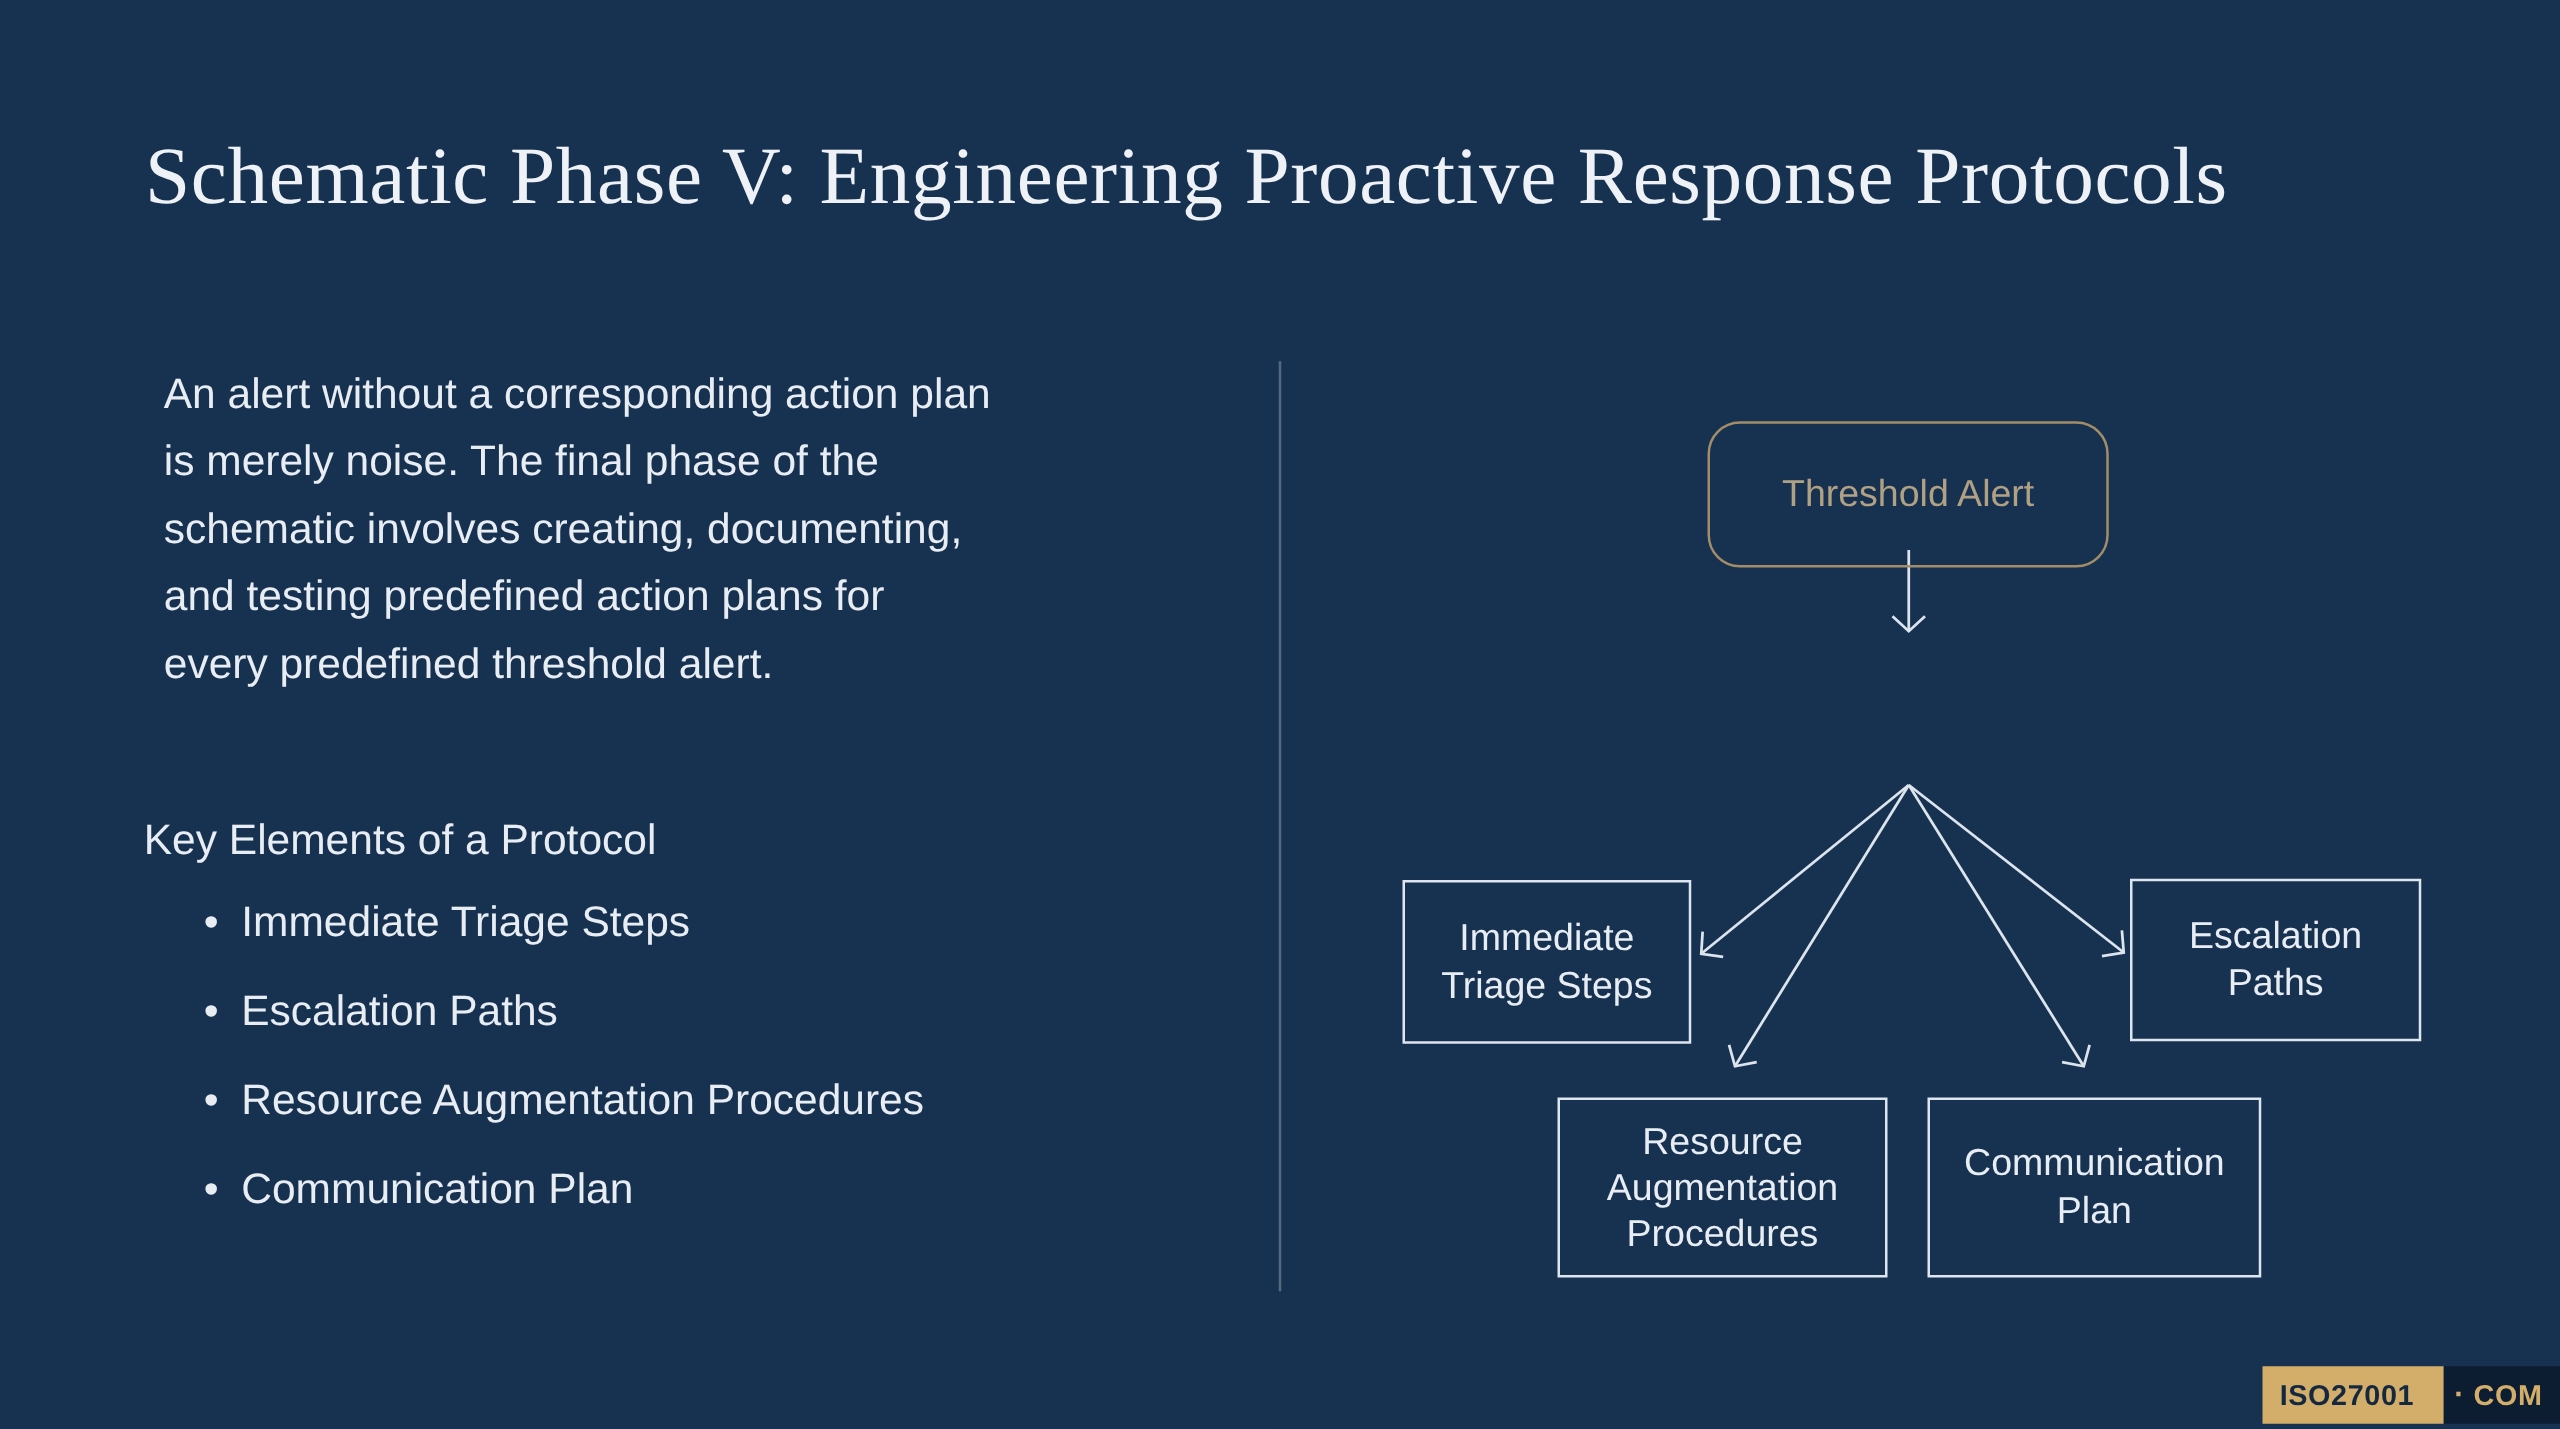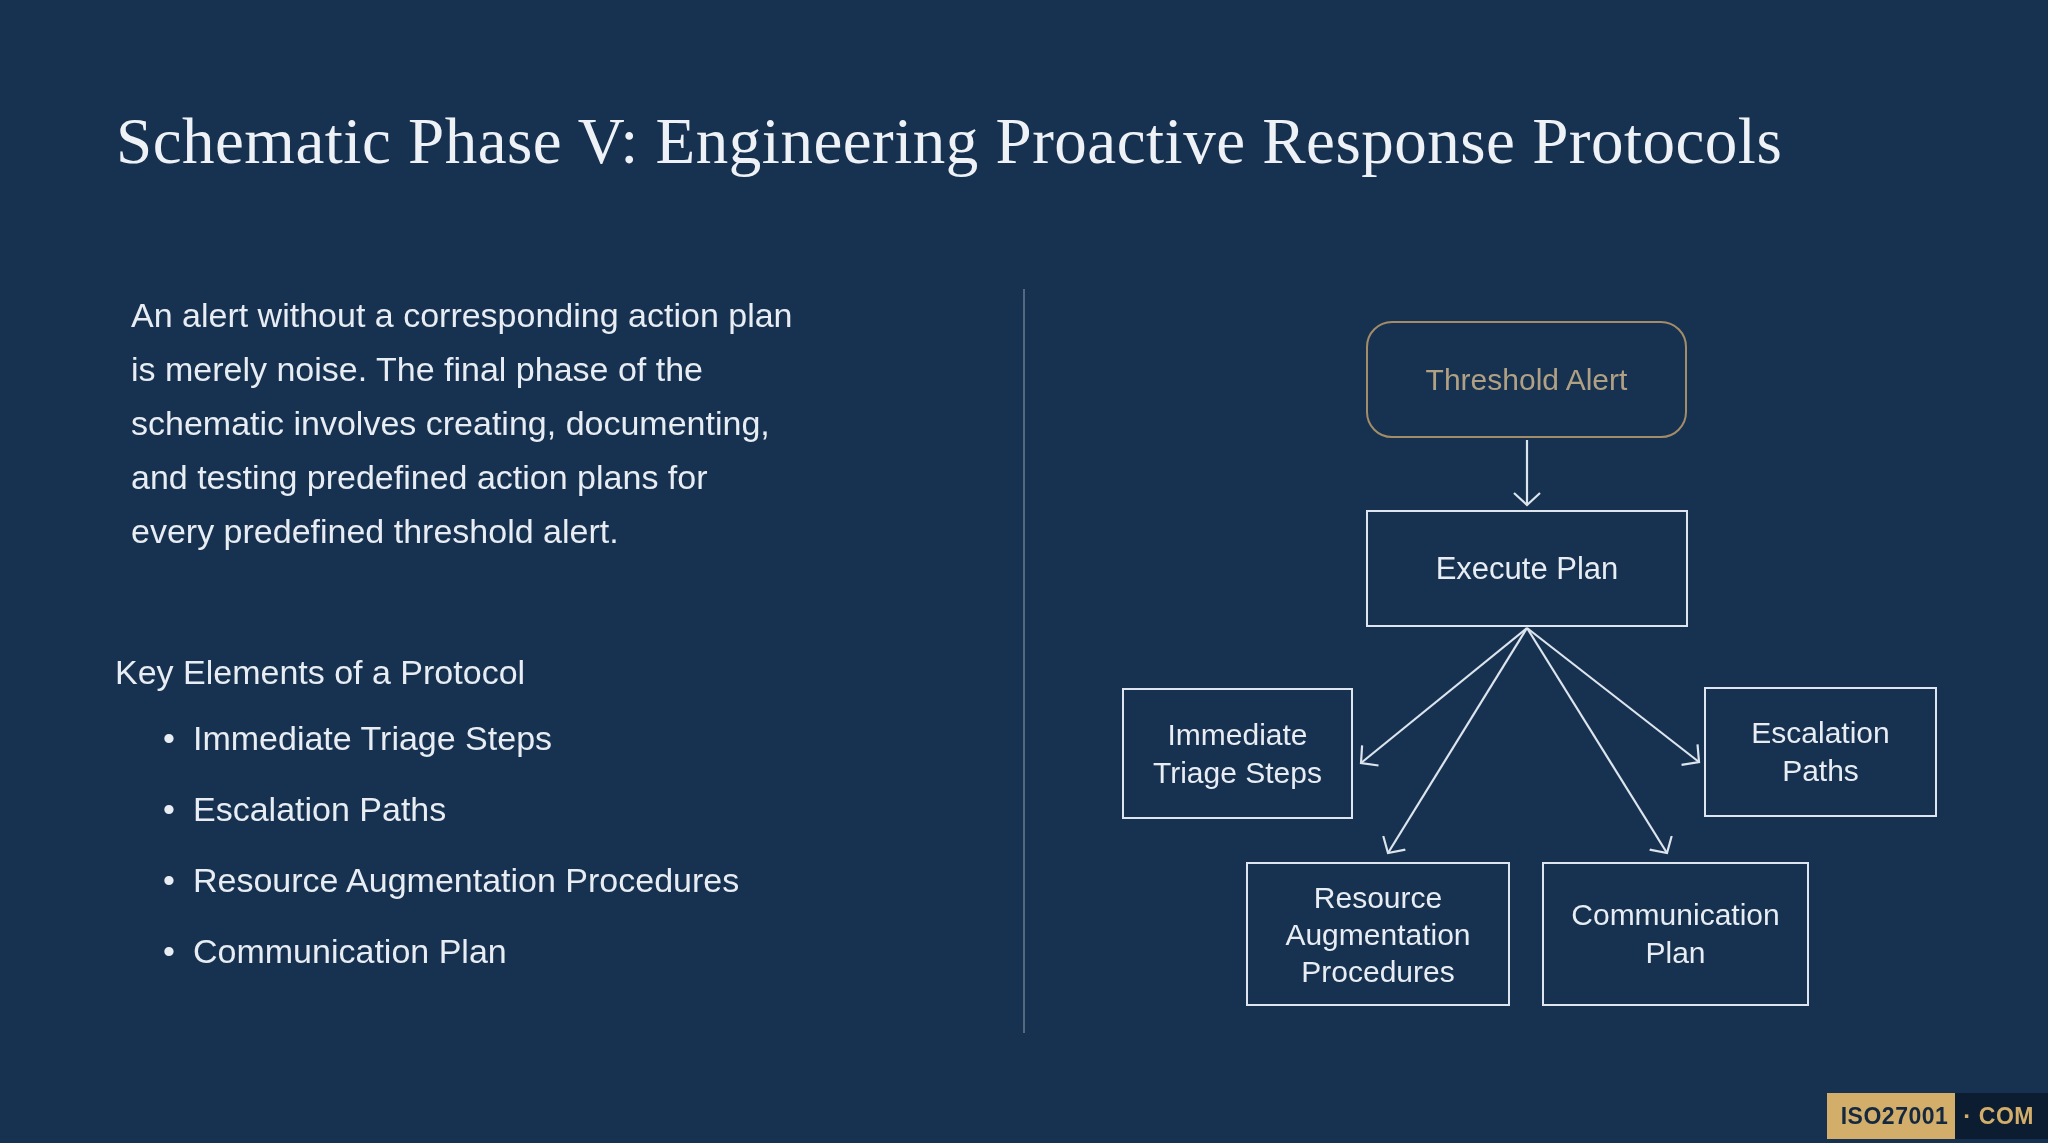--- a/index.html
+++ b/index.html
@@ -46,39 +46,40 @@
     position:absolute;left:1023px;top:289px;width:2px;height:744px;
     background:var(--divider);opacity:0.55;
   }
   .arrows{position:absolute;left:0;top:0;width:2048px;height:1143px;pointer-events:none;}
   .arrows line{stroke:var(--arrow);stroke-width:2.2px;}
   .node{
     position:absolute;display:flex;align-items:center;justify-content:center;
     text-align:center;border:2px solid var(--node-border);
     font-size:30px;line-height:38px;color:var(--text);
     background:transparent;
+    margin-top:16px;
   }
   .node-threshold{
     left:1366px;top:321px;width:321px;height:117px;
     border:2px solid var(--gold-border);border-radius:26px;
     color:var(--gold-text);
   }
   .node-execute{left:1366px;top:510px;width:322px;height:117px;font-size:31px;}
   .node-triage{left:1122px;top:688px;width:231px;height:131px;}
   .node-escalation{left:1704px;top:687px;width:233px;height:130px;}
   .node-resource{left:1246px;top:862px;width:264px;height:144px;line-height:37px;}
   .node-communication{left:1542px;top:862px;width:267px;height:144px;}
   .node span{display:block;padding:0 10px;}
   .badge{
     position:absolute;right:0;top:1093px;height:46px;display:flex;
     font-weight:700;font-size:23px;letter-spacing:0.5px;
   }
   .badge-left{
     background:var(--badge-tan);color:var(--badge-text-dark);
-    display:flex;align-items:center;padding:0 7px 0 14px;
+    display:flex;align-items:center;padding:0 24px 0 14px;
   }
   .badge-right{
     background:var(--badge-dark);color:var(--badge-tan);
     display:flex;align-items:center;gap:7px;padding:0 14px 0 8px;
   }
   .badge-dot{font-size:24px;line-height:1;}
 </style>
 </head>
 <body>
 
@@ -126,23 +127,20 @@
     <line x1="1527" y1="440" x2="1527" y2="505" marker-end="url(#arrowhead)"></line>
     <line x1="1527" y1="628" x2="1361" y2="763" marker-end="url(#arrowhead)"></line>
     <line x1="1527" y1="628" x2="1388" y2="853" marker-end="url(#arrowhead)"></line>
     <line x1="1527" y1="628" x2="1667" y2="853" marker-end="url(#arrowhead)"></line>
     <line x1="1527" y1="628" x2="1699" y2="762" marker-end="url(#arrowhead)"></line>
   </svg>
 
   <div class="node node-threshold">
     <span>Threshold Alert</span>
   </div>
-  <div class="node node-execute">
-    <span>Execute Plan</span>
-  </div>
   <div class="node node-triage">
     <span>Immediate Triage Steps</span>
   </div>
   <div class="node node-escalation">
     <span>Escalation Paths</span>
   </div>
   <div class="node node-resource">
     <span>Resource Augmentation Procedures</span>
   </div>
   <div class="node node-communication">

